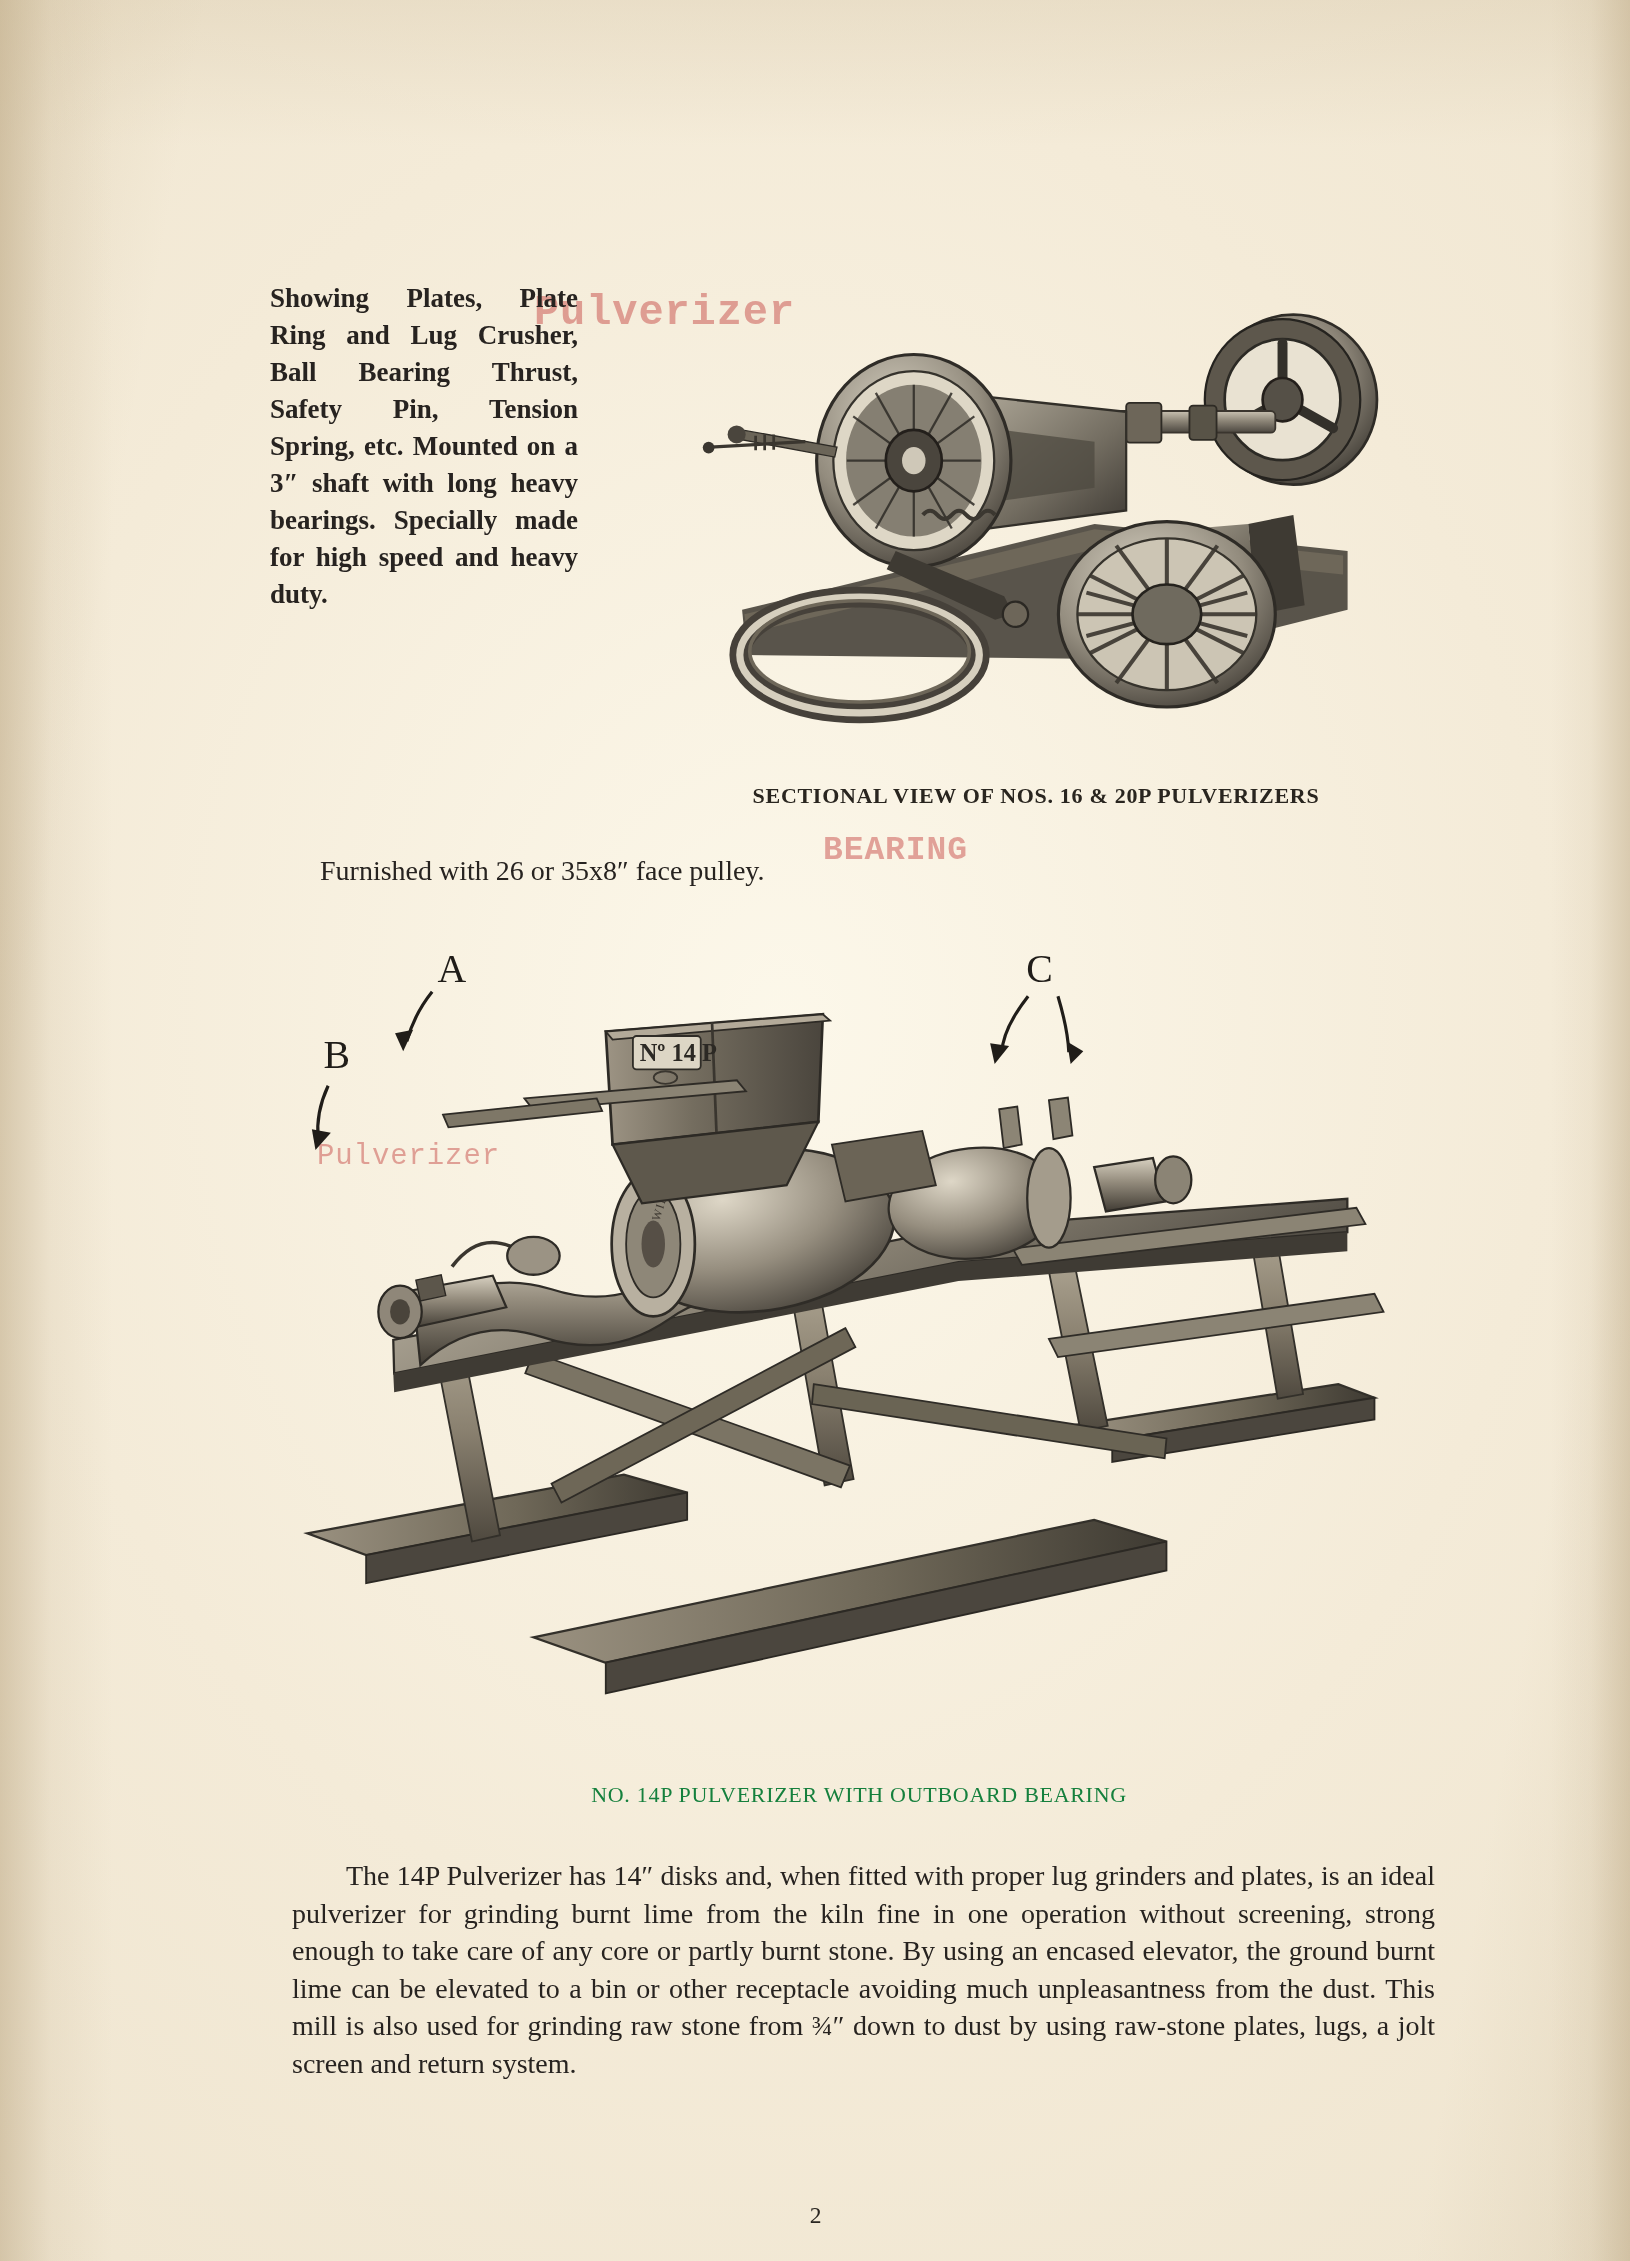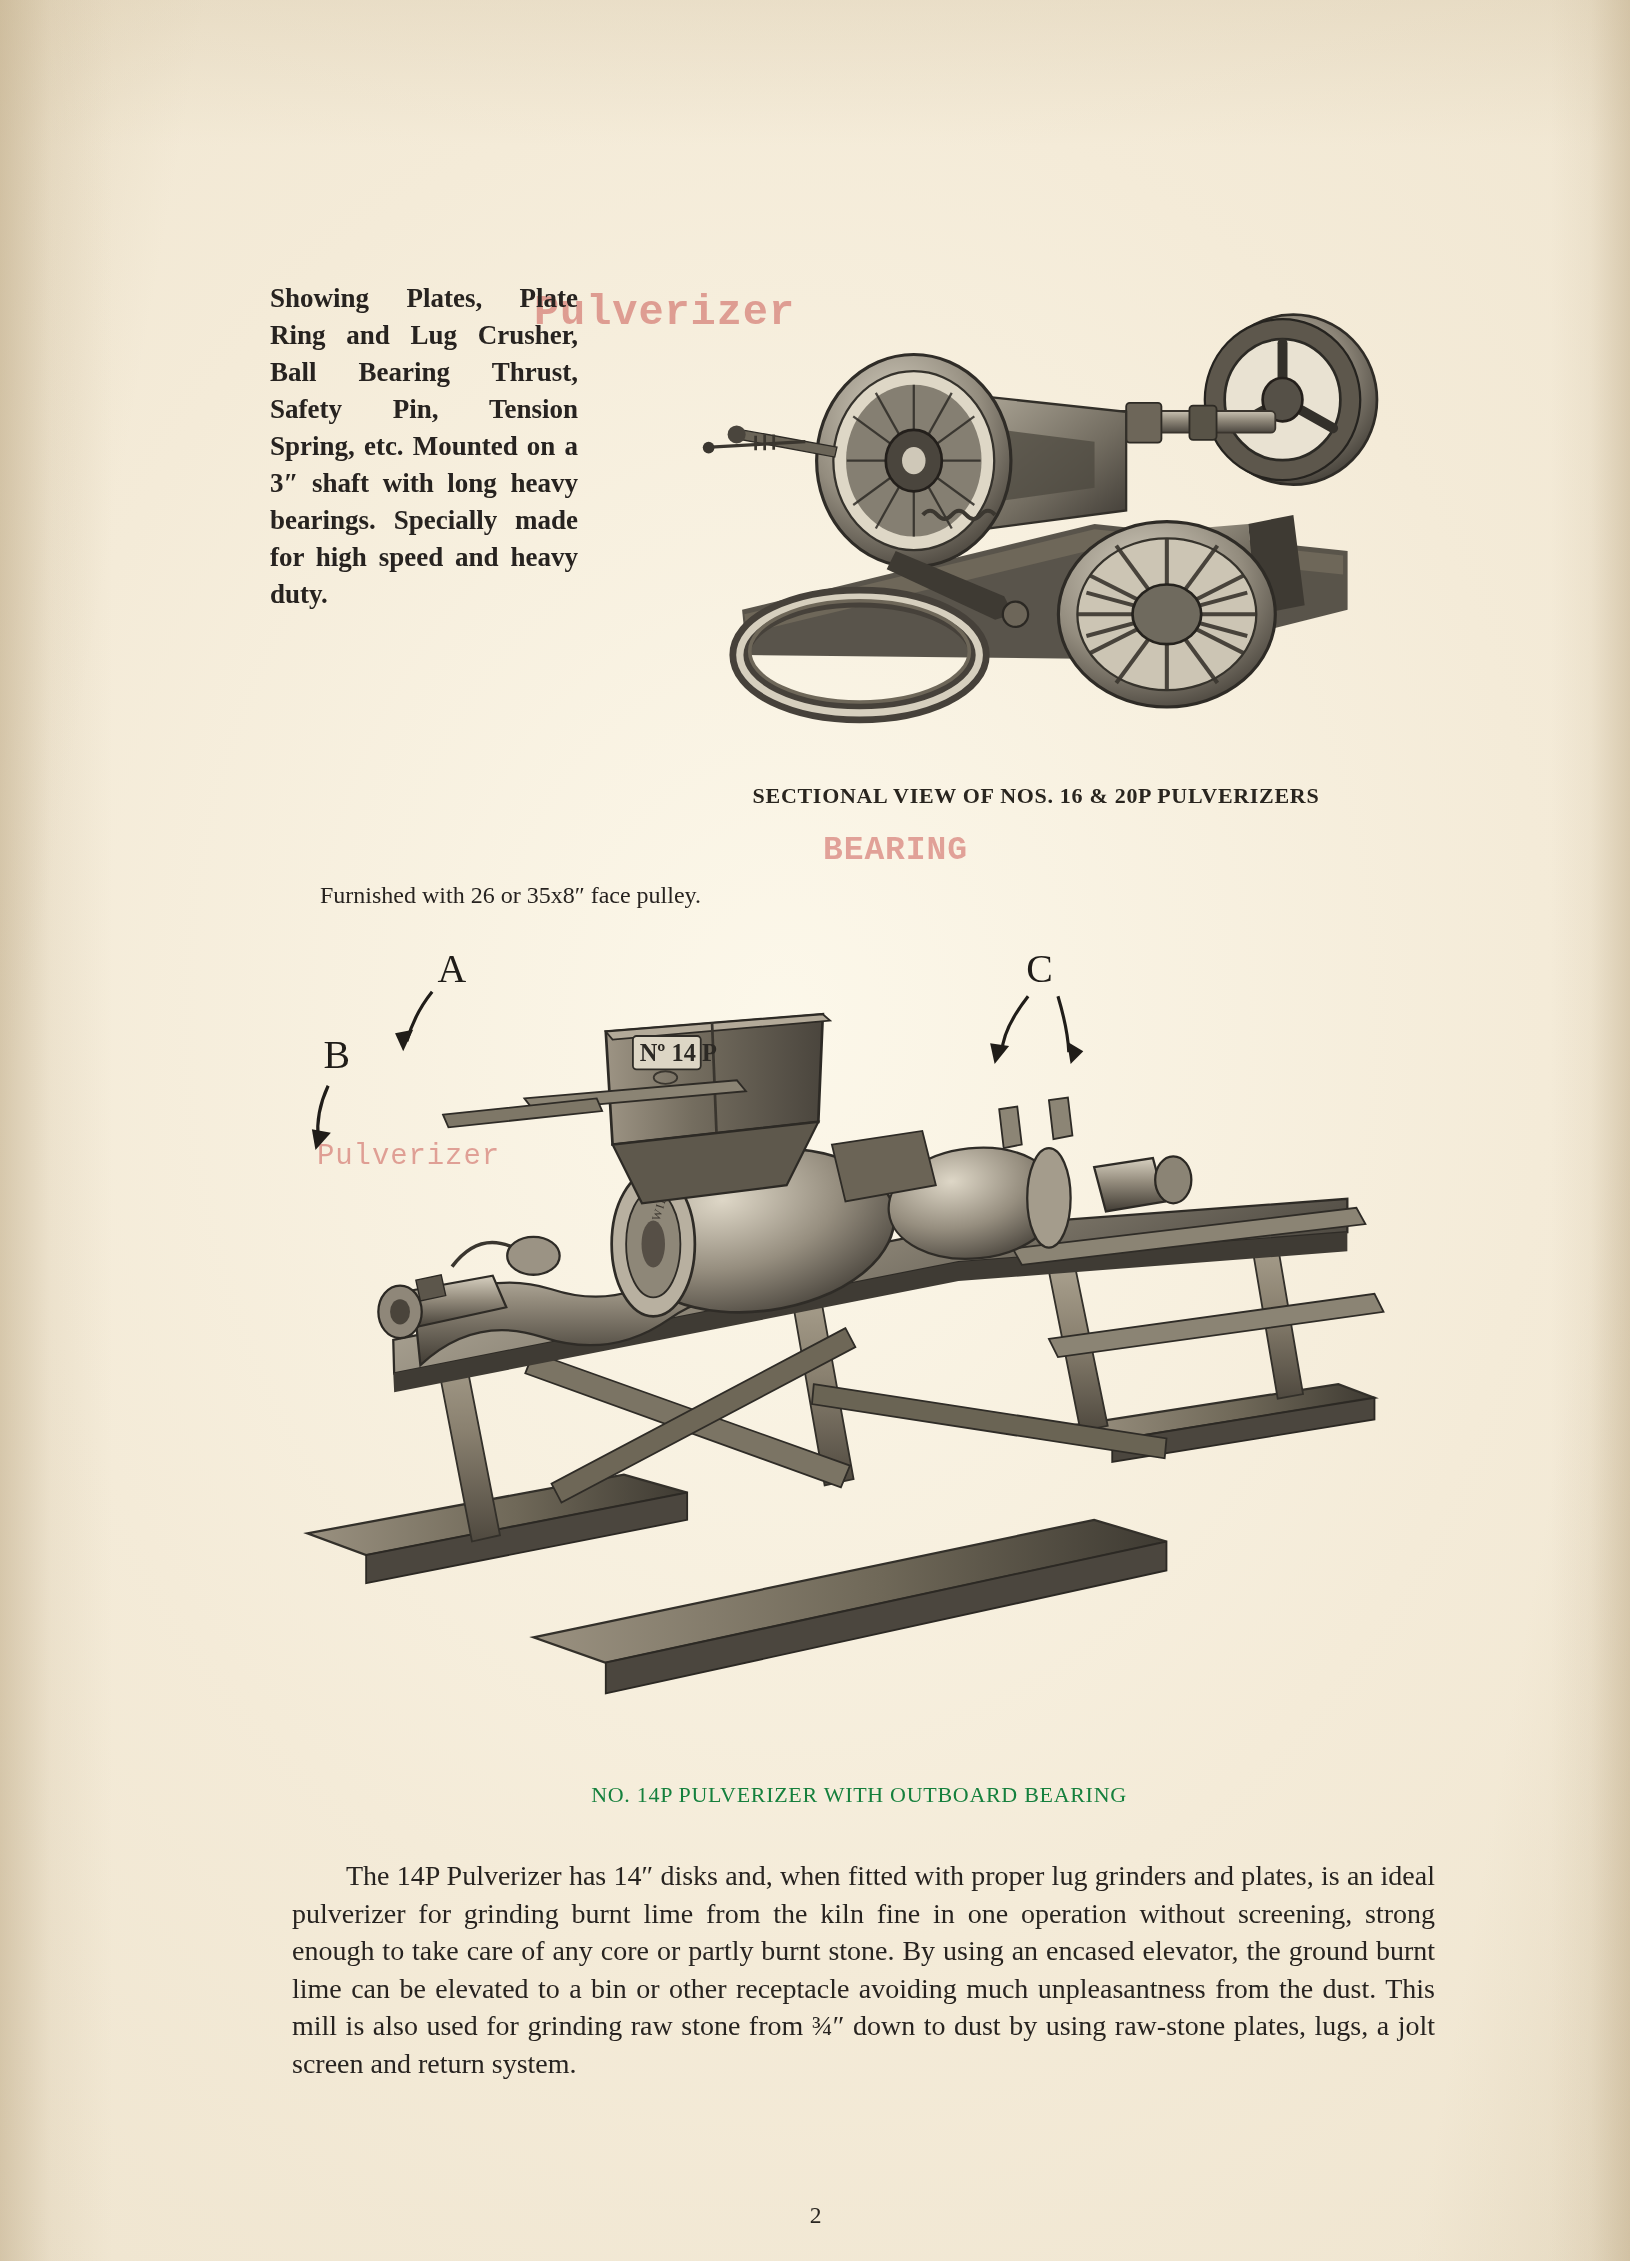--- a/index.html
+++ b/index.html
@@ -91,23 +91,23 @@
     font-size: 22px;
     font-weight: bold;
     letter-spacing: 0.7px;
     color: #29251f;
     font-variant: small-caps;
   }
 
   .furnished {
     position: absolute;
     left: 270px;
-    top: 882px;
+    top: 855px;
     width: 1176px;
-    font-size: 24px;
+    font-size: 28px;
     color: #272320;
     text-indent: 50px;
   }
 
   
   .fig-main {
     position: absolute;
     left: 280px;
     top: 932px;
     width: 1158px;

